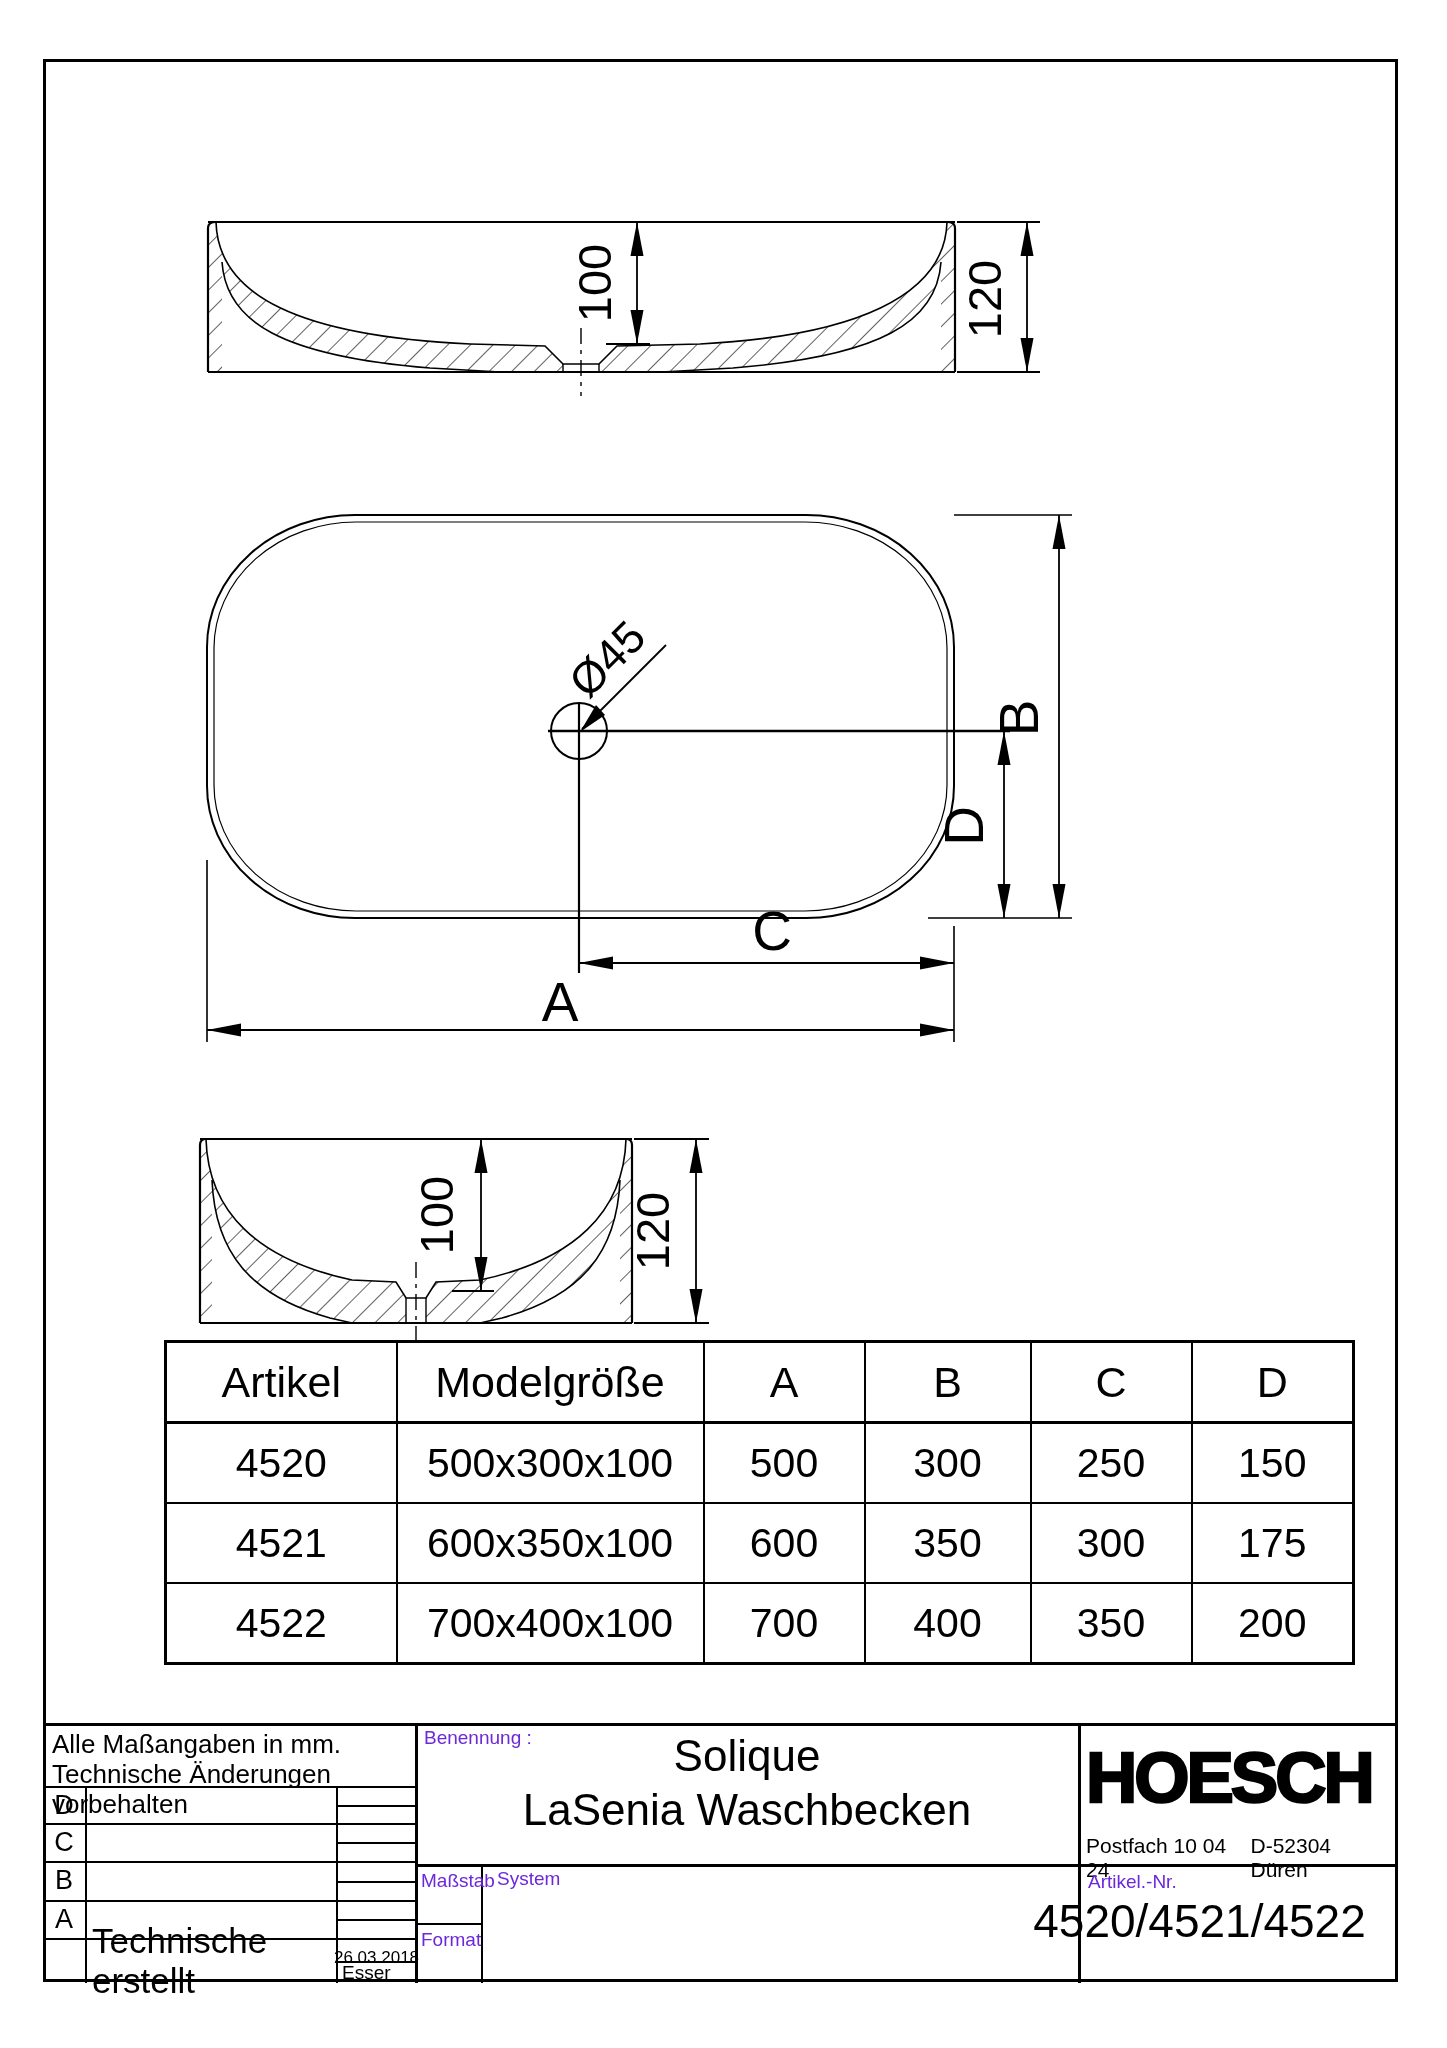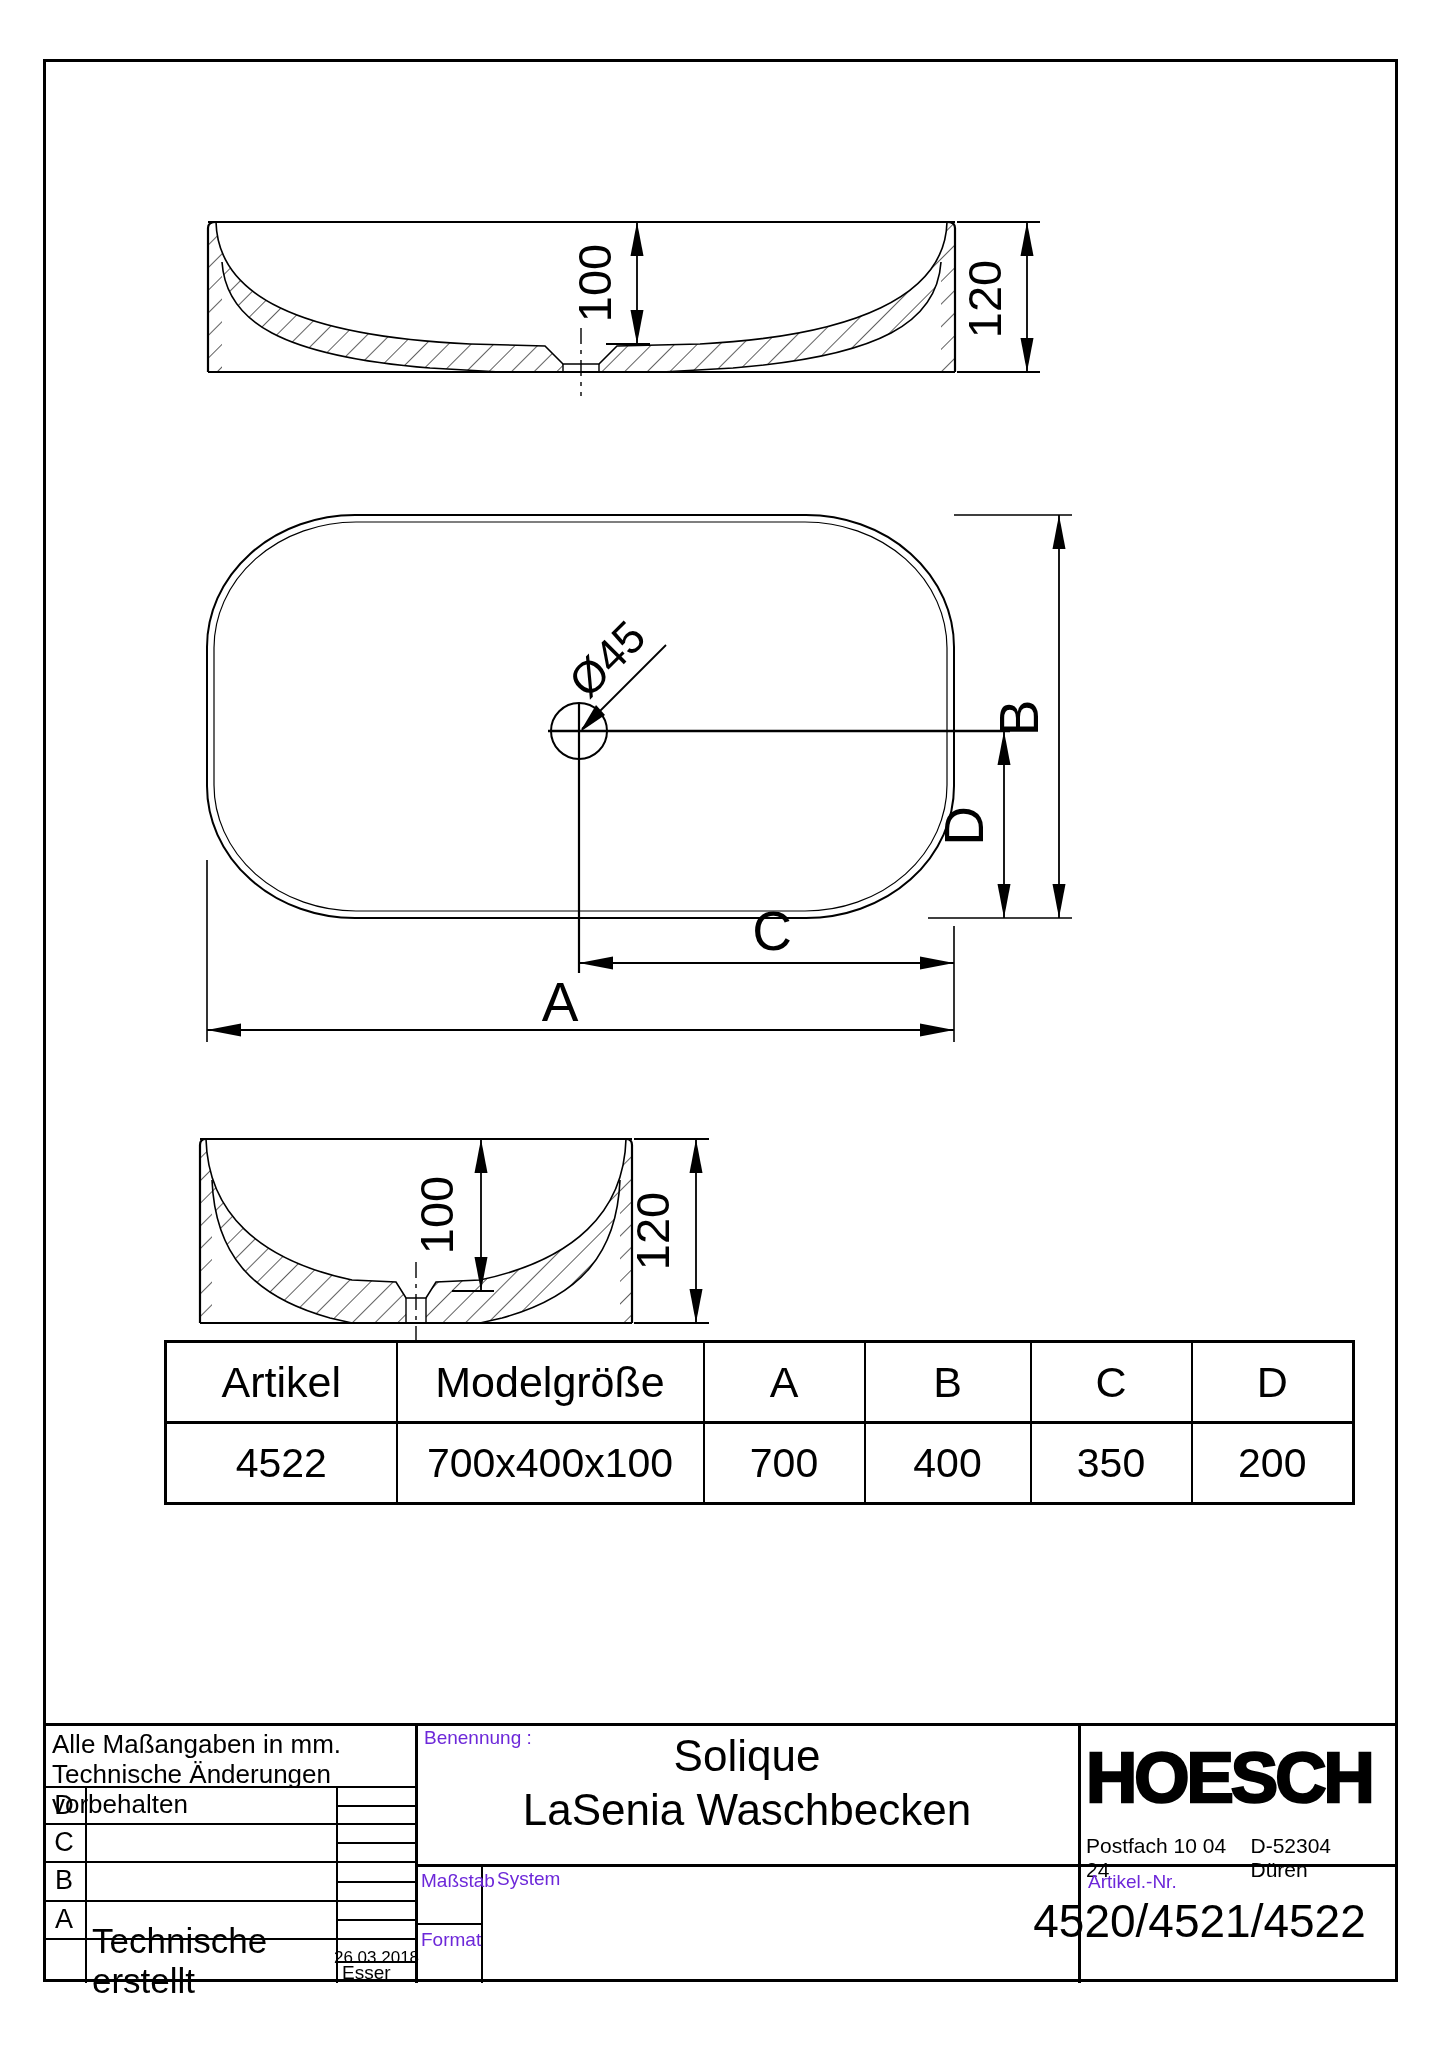--- a/index.html
+++ b/index.html
@@ -158,20 +158,36 @@
       <th>Artikel</th>
       <th>Modelgröße</th>
       <th>A</th>
       <th>B</th>
       <th>C</th>
       <th>D</th>
     </tr>
   </thead>
   <tbody>
     <tr>
+      <td>4520</td>
+      <td>500x300x100</td>
+      <td>500</td>
+      <td>300</td>
+      <td>250</td>
+      <td>150</td>
+    </tr>
+    <tr>
+      <td>4521</td>
+      <td>600x350x100</td>
+      <td>600</td>
+      <td>350</td>
+      <td>300</td>
+      <td>175</td>
+    </tr>
+    <tr>
       <td>4522</td>
       <td>700x400x100</td>
       <td>700</td>
       <td>400</td>
       <td>350</td>
       <td>200</td>
     </tr>
   </tbody>
 </table>
 

